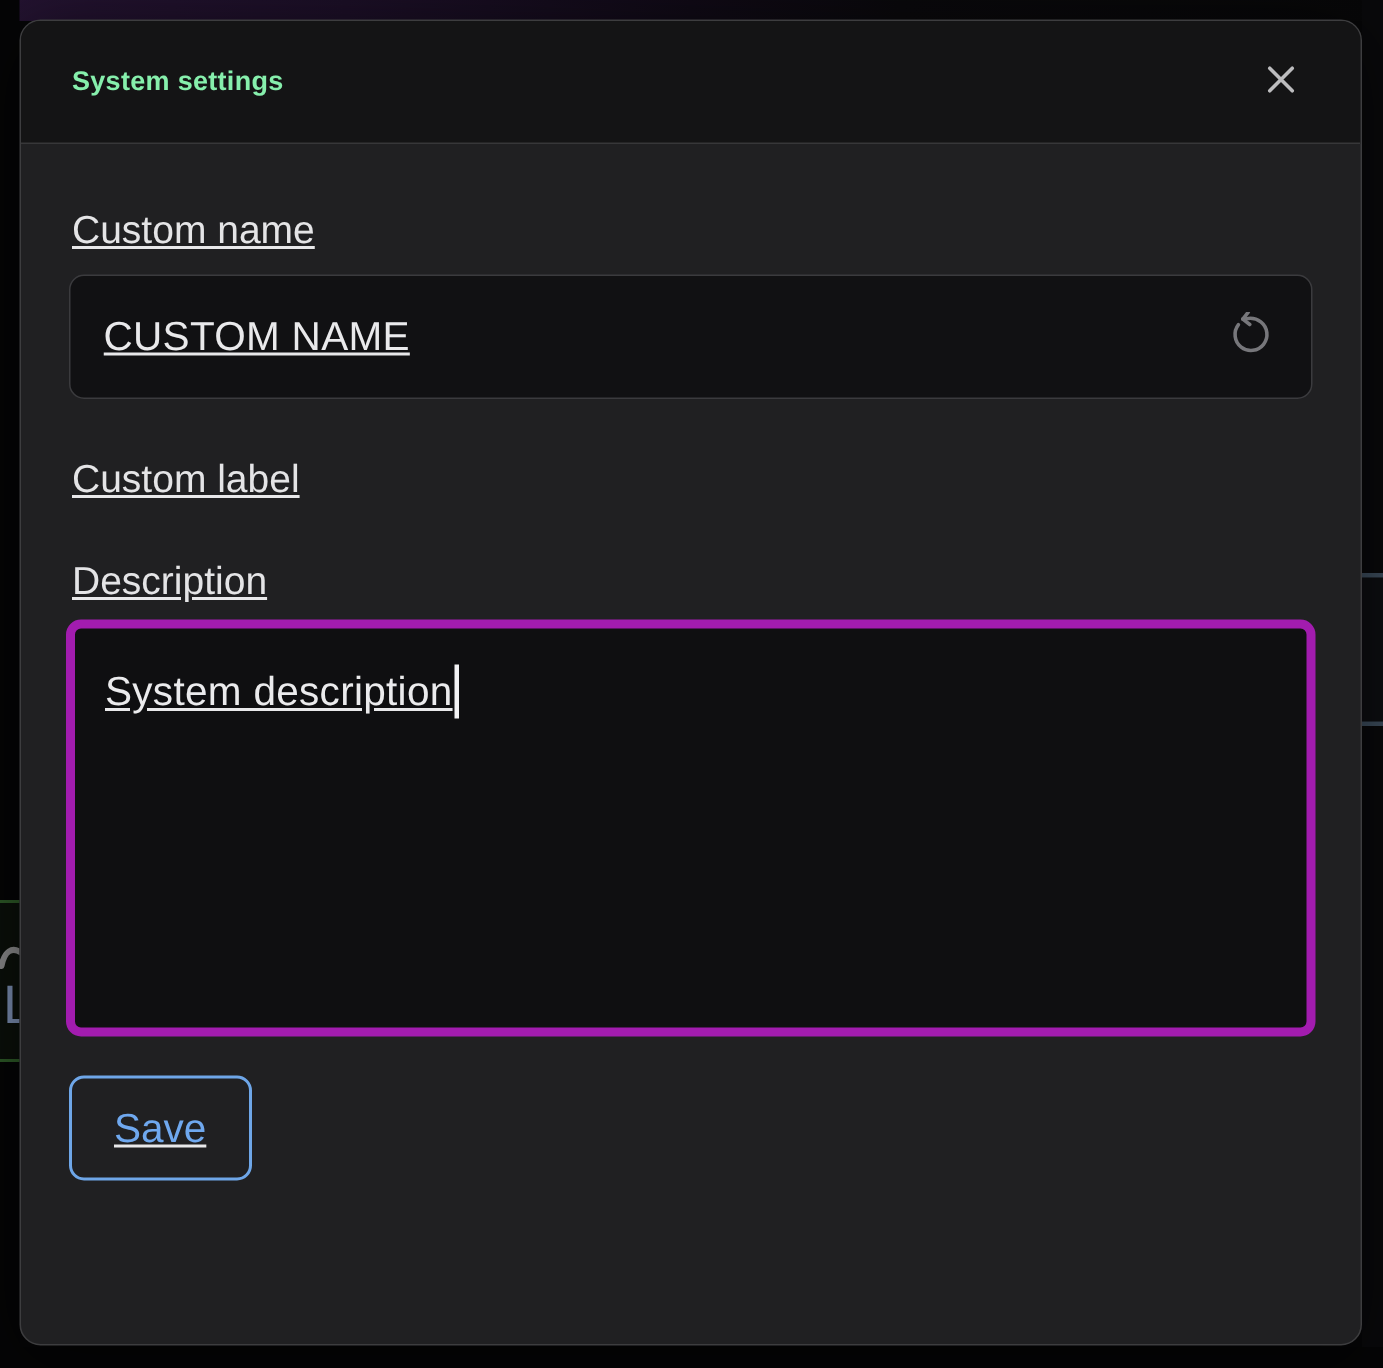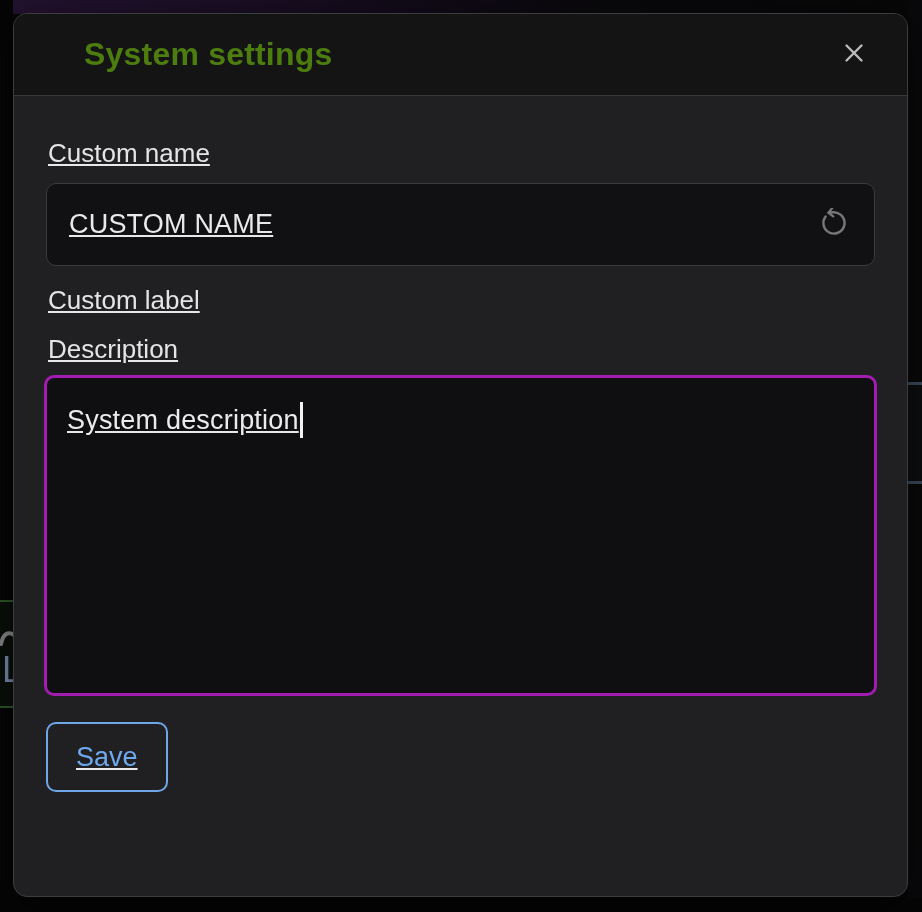--- a/index.html
+++ b/index.html
@@ -45,34 +45,34 @@
     display:flex; flex-direction:column;
     overflow:hidden;
   }
   .modal-header {
     height:82px; flex:0 0 82px;
     background:#141415;
     border-bottom:1px solid #373739;
     display:flex; align-items:center;
     padding:0 34px;
   }
-  .modal-title { font-size:32px; font-weight:700; color:#4d7c0f; letter-spacing:.2px; flex:1;margin-left:36px; }
+  .modal-title { font-size:18px; font-weight:700; color:#86efac; letter-spacing:.2px; flex:1; }
   .close-btn {
     width:38px; height:38px; border:none; background:transparent; cursor:pointer;
     display:flex; align-items:center; justify-content:center; padding:0;
   }
 
   .modal-body { flex:1; padding:30px 32px 33px; display:flex; flex-direction:column;text-decoration:underline; }
 
   .field-label {
     font-size:26px; font-weight:400; color:#e4e4e6;
     line-height:30px; margin:12px 0 0 2px;
   }
   .field-label + .input-row { margin-top:15px; }
-  .field-label.gap { margin-top:19px; }
+  .field-label.gap { margin-top:38px; }
 
   .input-row {
     height:83px;
     background:#111113;
     border:1px solid #3b3b3e;
     border-radius:10px;
     display:flex; align-items:center;
     padding:0 20px 0 22px;
   }
   .input-row input {
@@ -82,23 +82,23 @@
     letter-spacing:.2px;
   }
   .icon-btn {
     flex:0 0 auto; width:40px; height:40px;
     border:none; background:transparent; cursor:pointer;
     display:flex; align-items:center; justify-content:center; padding:0;
   }
 
   .textarea {
     margin:11px -2px 0;
-    height:321px;
+    height:278px;
     background:#0f0f11;
-    border:3px solid #a21caf;
+    border:6px solid #a21caf;
     border-radius:10px;
     padding:24px 20px;
     font-size:27px; color:#ebebed; line-height:36px;
     letter-spacing:.2px;
     cursor:text;
   }
   .caret {
     display:inline-block; width:3px; height:36px;
     background:#f2f2f4; vertical-align:bottom; margin-left:1px;
   }

